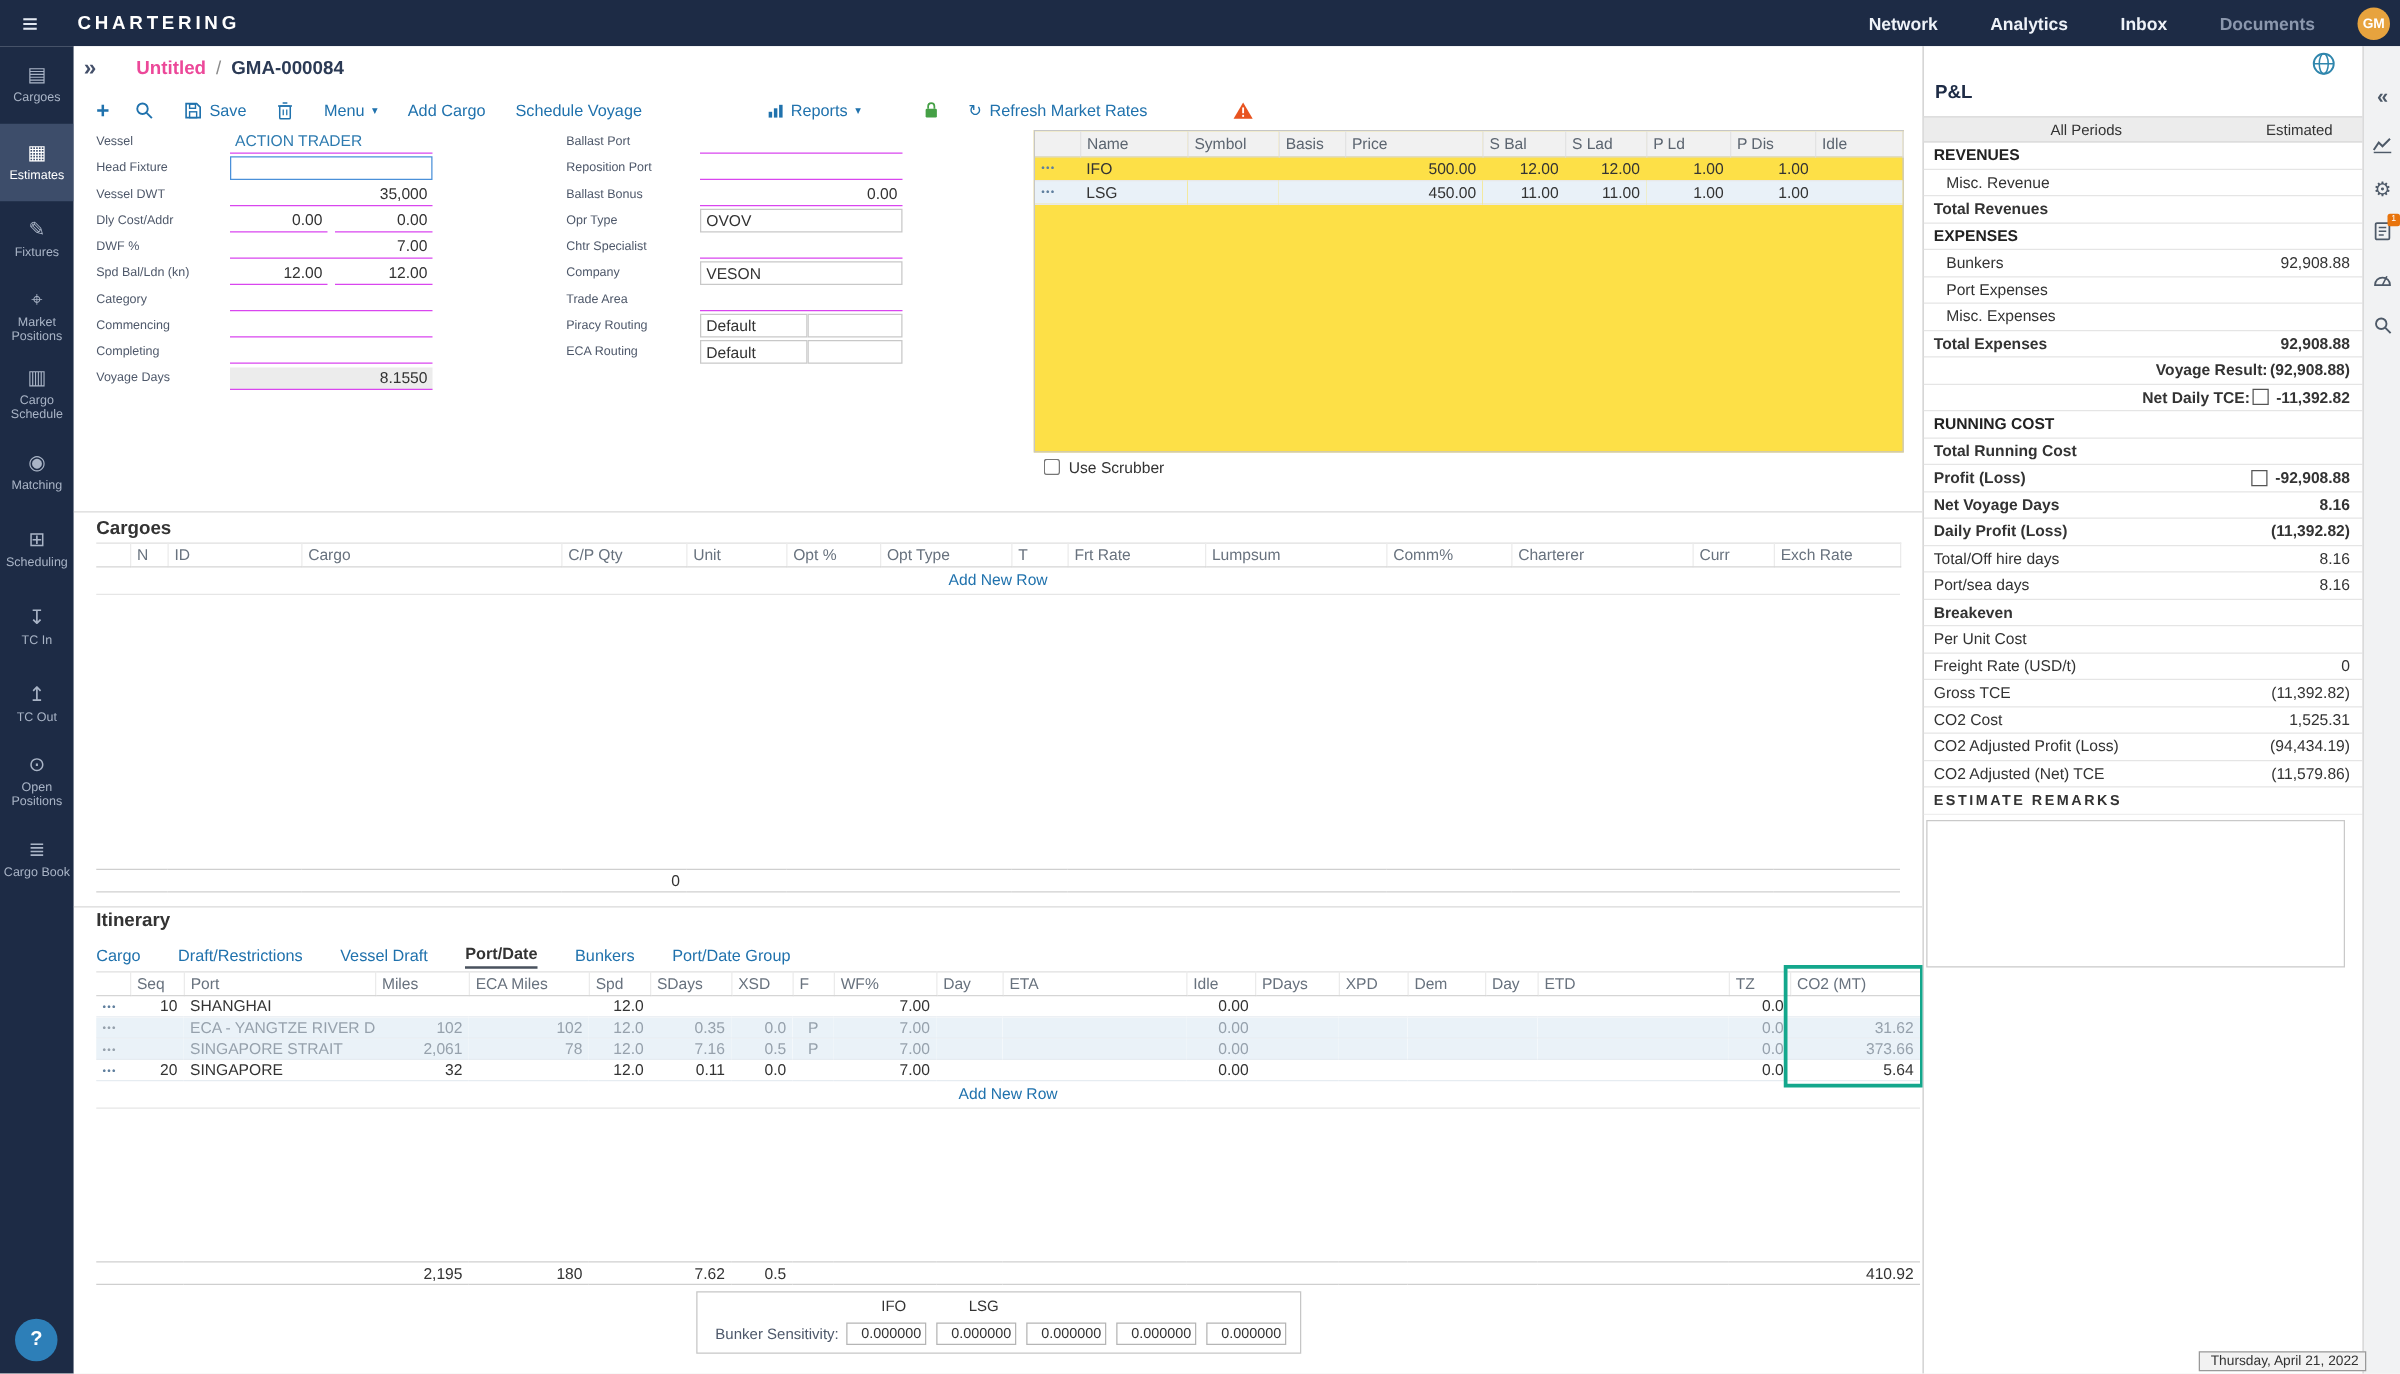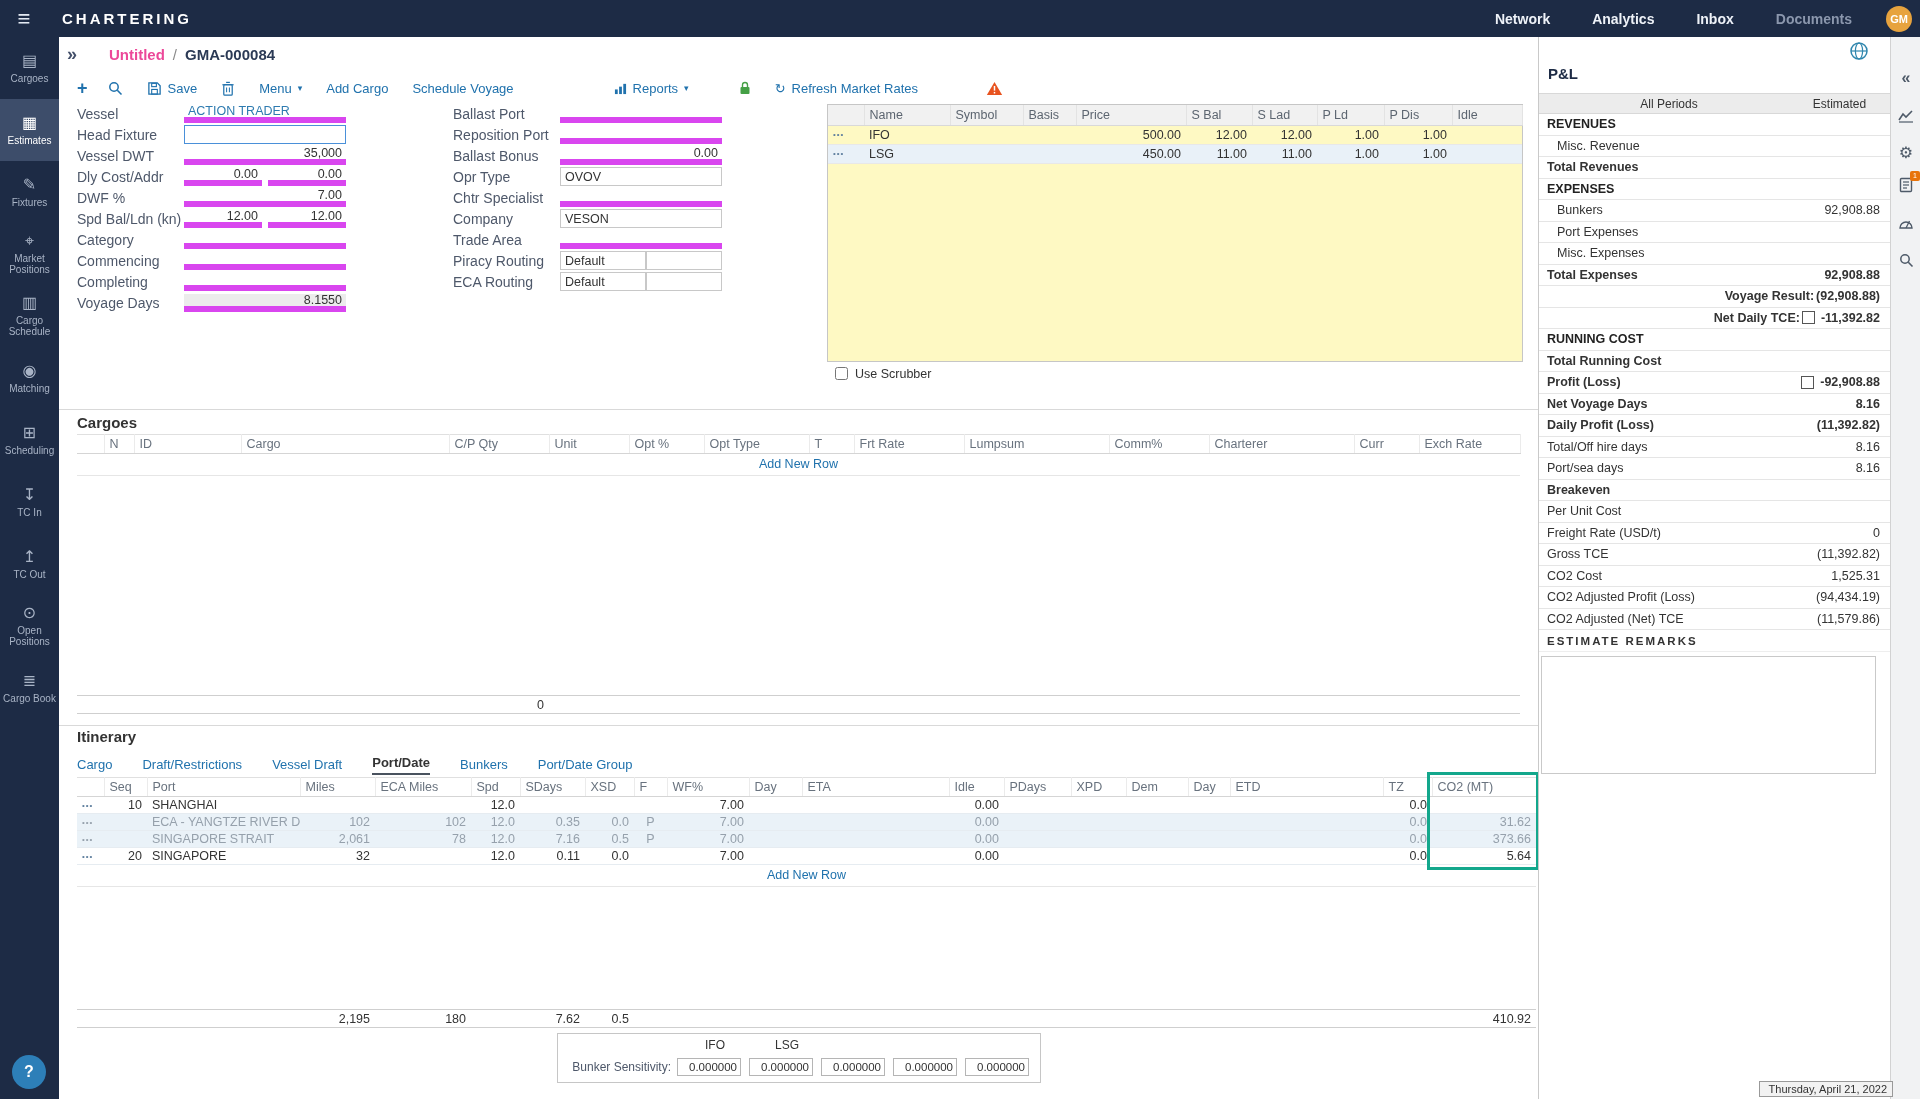--- a/index.html
+++ b/index.html
@@ -37,32 +37,32 @@
 .tb { display:flex; align-items:center; gap:6px; color:#2072ad; font-size:13px; cursor:pointer; margin-right:24px; white-space:nowrap; }
 .tb .caret { font-size:9px; }
 .tb-plus { font-size:18px; font-weight:bold; margin-right:20px; }
 .tb svg { display:block; }
 
 
 .form-col { position:absolute; top:66px; width:340px; }
 .fc-left { left:18px; }
 .fc-mid  { left:394px; }
 .frow { height:21px; position:relative; display:flex; align-items:center; }
-.flabel { font-size:14px; color:#4e586a; }
-.ffield { position:absolute; left:107px; width:162px; height:18px; border:none; border-bottom:6px solid #d946ef; background:transparent; font:12.5px "Liberation Sans",sans-serif; color:#333; padding:0 4px; }
+.flabel { font-size:10px; color:#4e586a; }
+.ffield { position:absolute; left:107px; width:162px; height:18px; border:none; border-bottom:1px solid #d946ef; background:transparent; font:12.5px "Liberation Sans",sans-serif; color:#333; padding:0 4px; }
 .num { text-align:right; }
 .vessel-val { color:#2e7bb0; }
 .focus-field { border:1px solid #4a90d9; background:#fff; height:19px; }
 .readonly { background:#ececec; }
 .half1 { left:107px; width:78px; } .half2 { left:191px; width:78px; }
 .boxed { border:1px solid #c8c8c8; height:19px; background:#fff; }
 .half-box1 { left:107px; width:86px; } .half-box2 { left:193px; width:76px; }
 
 
-.bunker-box { position:absolute; left:768px; top:67px; width:696px; height:258px; border:1px solid #c6c6c6; background:#fef9c3; }
+.bunker-box { position:absolute; left:768px; top:67px; width:696px; height:258px; border:1px solid #c6c6c6; background:#fde047; }
 .bunker-box table { width:694px; border-collapse:collapse; table-layout:fixed; font-size:12.5px; }
 .bunker-box th { font-weight:normal; color:#5c6570; text-align:left; padding:2px 5px; background:#f1f1f1; border-bottom:1px solid #d9d9d9; border-right:1px solid #e3e3e3; height:20px; }
 .bunker-box td { padding:2px 5px; height:19px; border-bottom:1px solid #e8e8e8; overflow:hidden; white-space:nowrap; }
 tr.s-alt td { background:#e9f1f8; }
 .cell-menu { color:#5f7f9e; font-size:8px; letter-spacing:1px; cursor:pointer; }
 
 .scrubber { position:absolute; left:776px; top:330px; display:flex; align-items:flex-start; gap:7px; font-size:12.5px; color:#333; }
 .scrubber input { width:13px; height:13px; }
 
 

